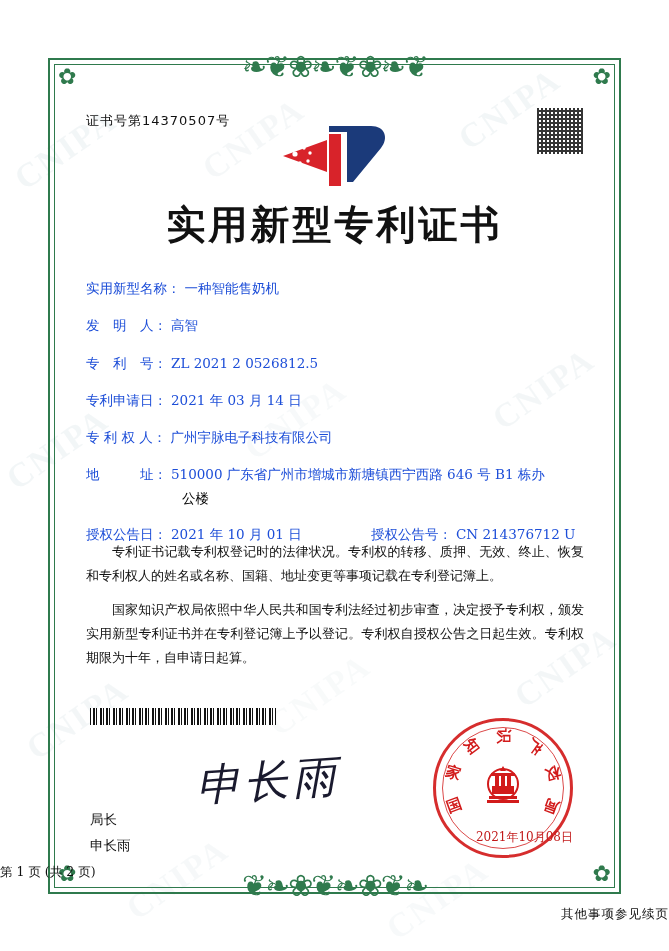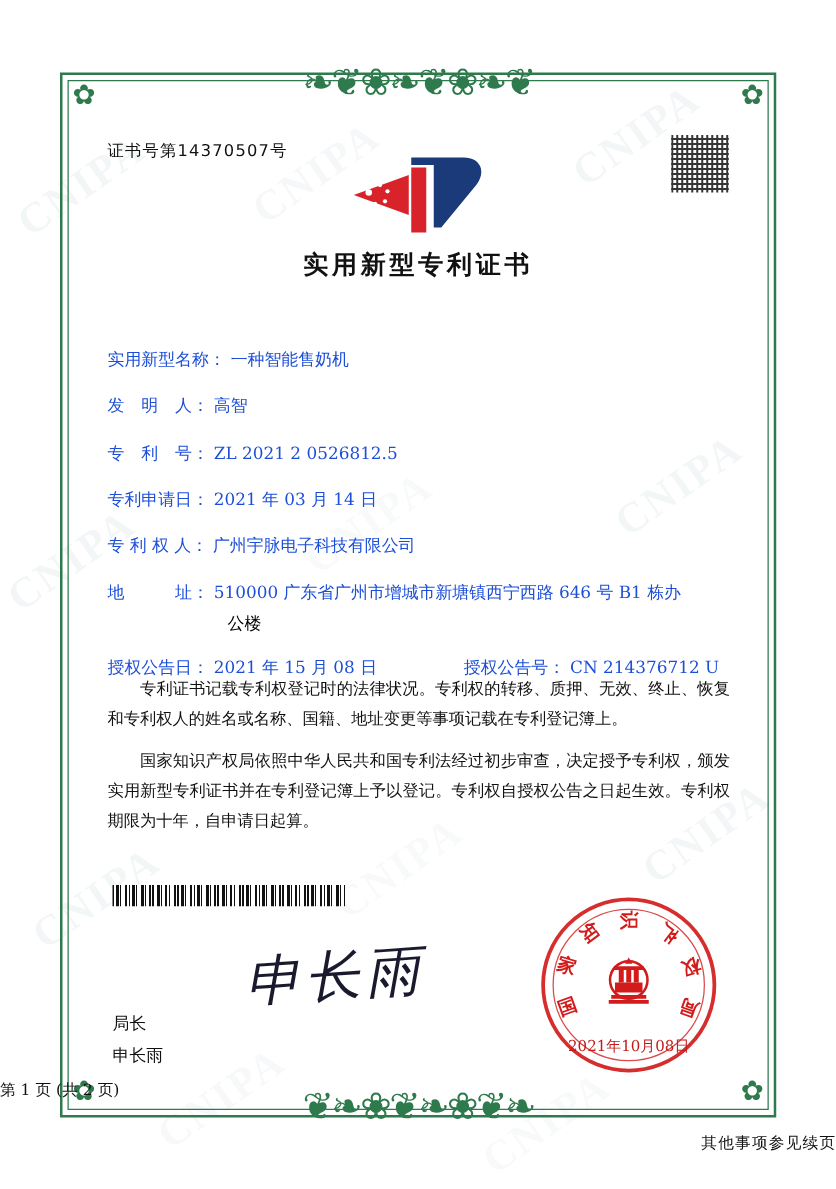--- a/index.html
+++ b/index.html
@@ -123,21 +123,21 @@
   }
   .emblem svg { display: inline-block; }
 
   .doc-title {
     position: absolute;
     left: 0; right: 0;
     top: 198px;
     text-align: center;
     font-family: "DejaVu Serif", serif;
     font-weight: bold;
-    font-size: 20px;
+    font-size: 39px;
     letter-spacing: 3px;
     color: #111;
   }
 
   
   .fields {
     position: absolute;
     left: 86px;
     top: 278px;
     width: 500px;
@@ -243,21 +243,21 @@
     top: 50%;
     transform: translate(-50%, -50%);
     width: 60px;
     height: 52px;
     color: #d21b1b;
   }
   .seal-date {
     position: absolute;
     left: 0; right: 0;
     bottom: 12px;
-    text-align: center;
+    text-align: right;
     color: #c21a1a;
     font-family: "DejaVu Serif", serif;
     font-size: 12px;
   }
 
   
   .sign-block {
     position: absolute;
     left: 90px;
     top: 766px;
@@ -370,21 +370,21 @@
       <div class="field-label">专 利 权 人：</div>
       <div class="field-value">广州宇脉电子科技有限公司</div>
     </div>
     <div class="field-row">
       <div class="field-label">地　　　址：</div>
       <div class="field-value">510000 广东省广州市增城市新塘镇西宁西路 646 号 B1 栋办</div>
     </div>
     <div class="addr-second">公楼</div>
     <div class="field-row two-col">
       <div class="field-label">授权公告日：</div>
-      <div class="field-value">2021 年 15 月 08 日</div>
+      <div class="field-value">2021 年 10 月 01 日</div>
       <div class="field-label2">授权公告号：</div>
       <div class="field-value2">CN 214376712 U</div>
     </div>
   </div>
 
   <div class="paragraphs">
     <p>专利证书记载专利权登记时的法律状况。专利权的转移、质押、无效、终止、恢复和专利权人的姓名或名称、国籍、地址变更等事项记载在专利登记簿上。</p>
     <p>国家知识产权局依照中华人民共和国专利法经过初步审查，决定授予专利权，颁发实用新型专利证书并在专利登记簿上予以登记。专利权自授权公告之日起生效。专利权期限为十年，自申请日起算。</p>
   </div>
 

